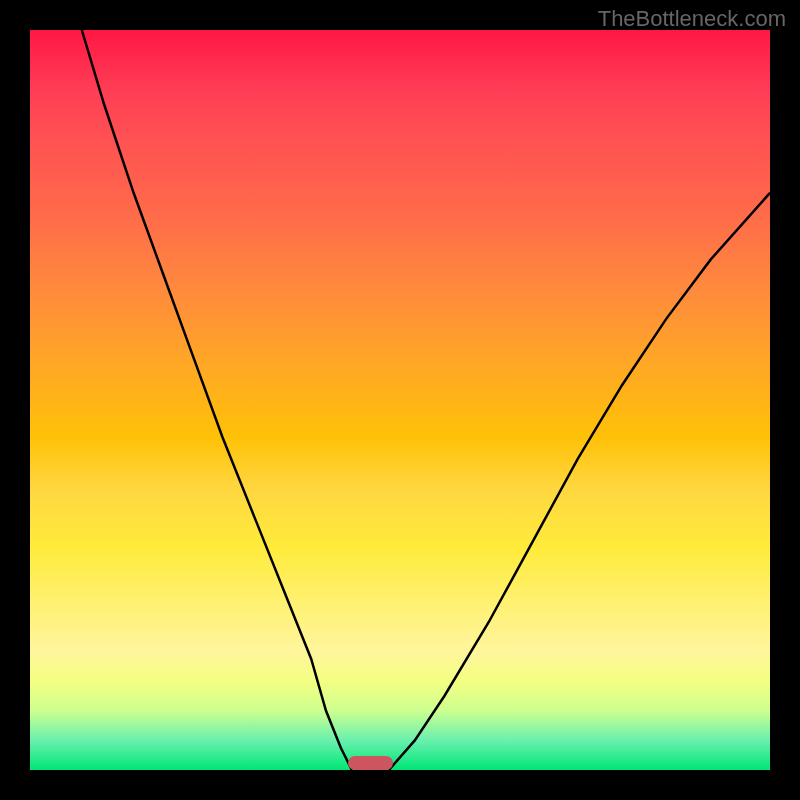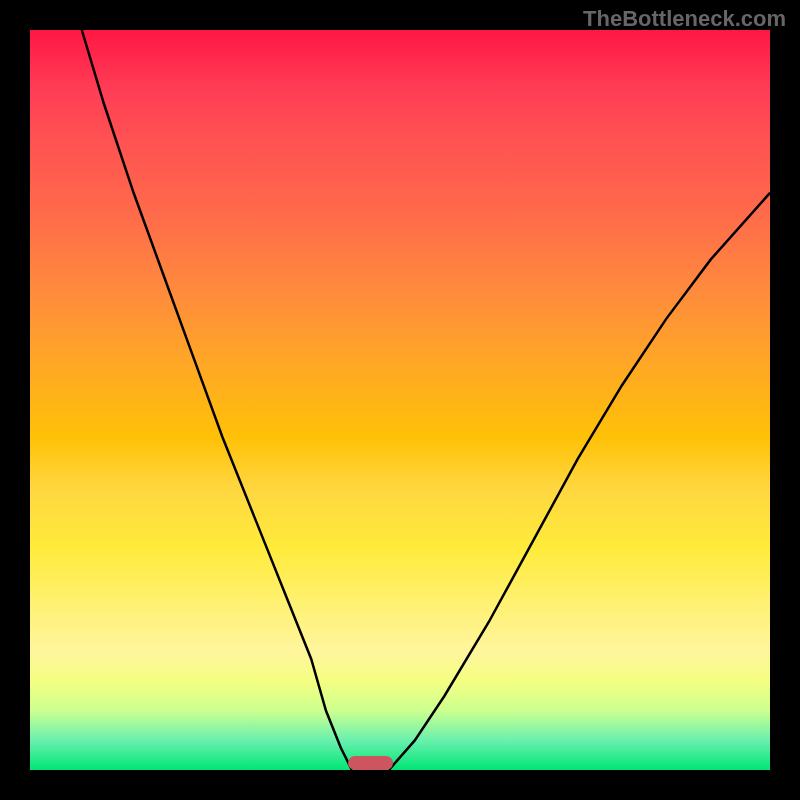--- a/index.html
+++ b/index.html
@@ -13,21 +13,21 @@
       background: #000;
       position: relative;
       overflow: hidden;
     }
     .watermark {
       position: absolute;
       top: 6px;
       right: 14px;
       font-family: Arial, sans-serif;
       font-size: 22px;
-      font-weight: bold;
+      font-weight: normal;
       color: #666;
       z-index: 10;
     }
     .plot-area {
       position: absolute;
       left: 30px;
       top: 30px;
       width: 740px;
       height: 740px;
       overflow: hidden;

